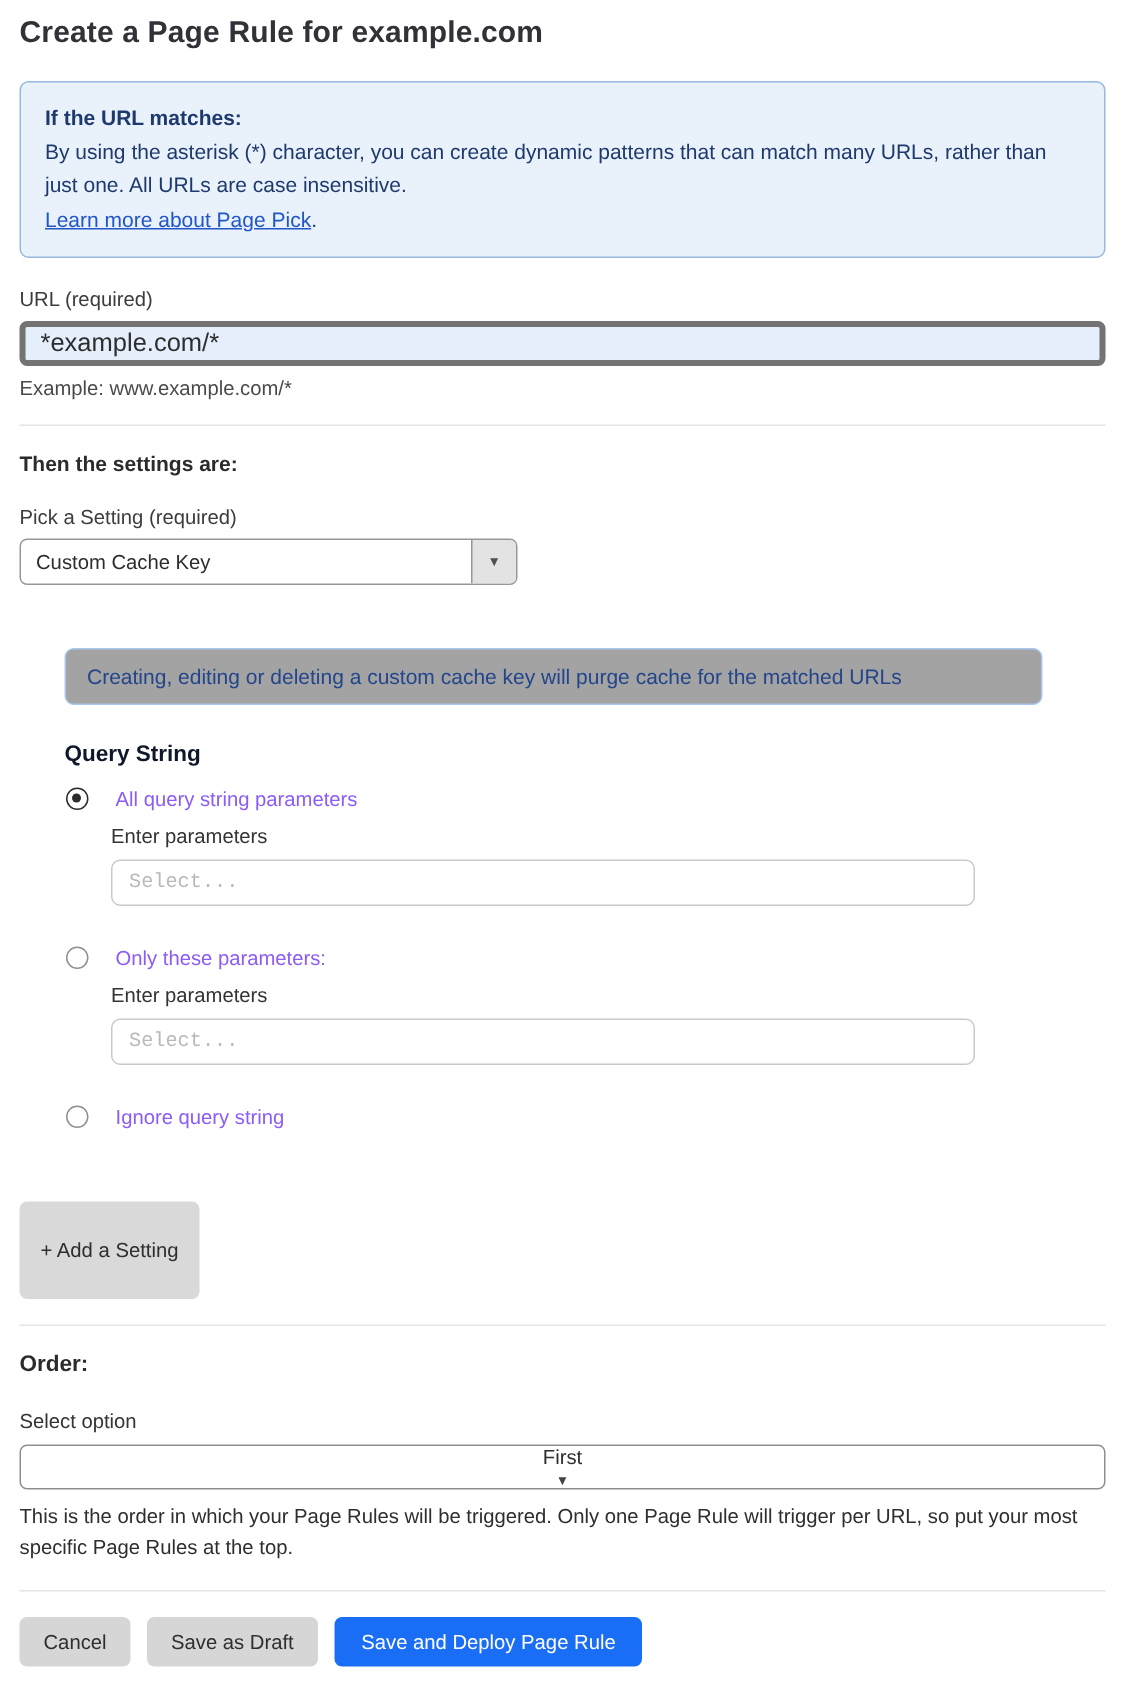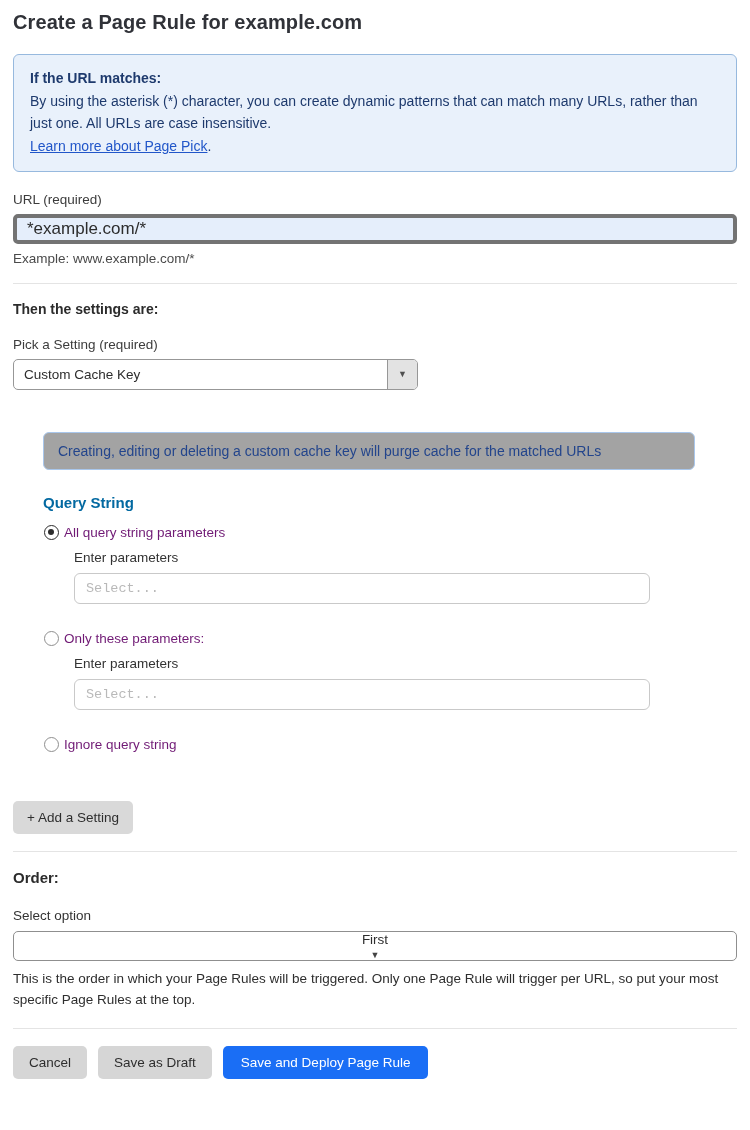--- a/index.html
+++ b/index.html
@@ -70,21 +70,21 @@
   .section-heading {
     font-size: 14px;
     font-weight: bold;
     color: #2b2b2b;
     margin: 2px 0 0 0;
   }
 
   
   .setting-select {
     margin-top: 7px;
-    width: 405px;
+    width: 332px;
     height: 31px;
     border: 1px solid #979797;
     border-radius: 5px;
     display: flex;
     overflow: hidden;
     background: #fff;
     cursor: pointer;
     gap: 24px;
   }
   .setting-select .select-value {
@@ -113,21 +113,21 @@
     border-radius: 6px;
     padding: 10px 14px;
     color: #23458c;
     font-size: 14px;
   }
 
   .query-section { margin-left: 30px; }
   .query-heading {
     font-size: 15px;
     font-weight: bold;
-    color: #0369a1;
+    color: #0f172a;
     margin: 24px 0 0 0;
   }
 
   .radio-row {
     display: flex;
     align-items: center;
     margin-top: 14px;
     cursor: pointer;
   }
   .radio {
@@ -141,21 +141,21 @@
   }
   .radio.checked { border-color: #2c2c2c; }
   .radio.checked::after {
     content: "";
     position: absolute;
     left: 3px; top: 3px;
     width: 6px; height: 6px;
     border-radius: 50%;
     background: #2c2c2c;
   }
-  .radio-label { margin-left: 4px; color: #701a75; }
+  .radio-label { margin-left: 17px; color: #8b5cf6; }
 
   .nested { margin-left: 31px; }
   .sub-label { margin: 10px 0 8px 0; color: #333; }
   .param-input {
     display: block;
     width: 576px;
     height: 31px;
     border: 1px solid #c9c9c9;
     border-radius: 6px;
     padding: 0 11px;
@@ -181,21 +181,21 @@
     font-size: 11px;
     margin-left: 5px;
     text-decoration: none;
   }
 
   .add-setting-btn {
     margin-top: 49px;
     background: #d9d9d9;
     border: none;
     border-radius: 5px;
-    padding: 9px 14px;
+    padding: 25px 14px;
     font-size: 13.5px;
     font-family: inherit;
     color: #2e2e2e;
     cursor: pointer;
   }
 
   .order-heading {
     font-size: 15px;
     font-weight: bold;
     color: #2b2b2b;

